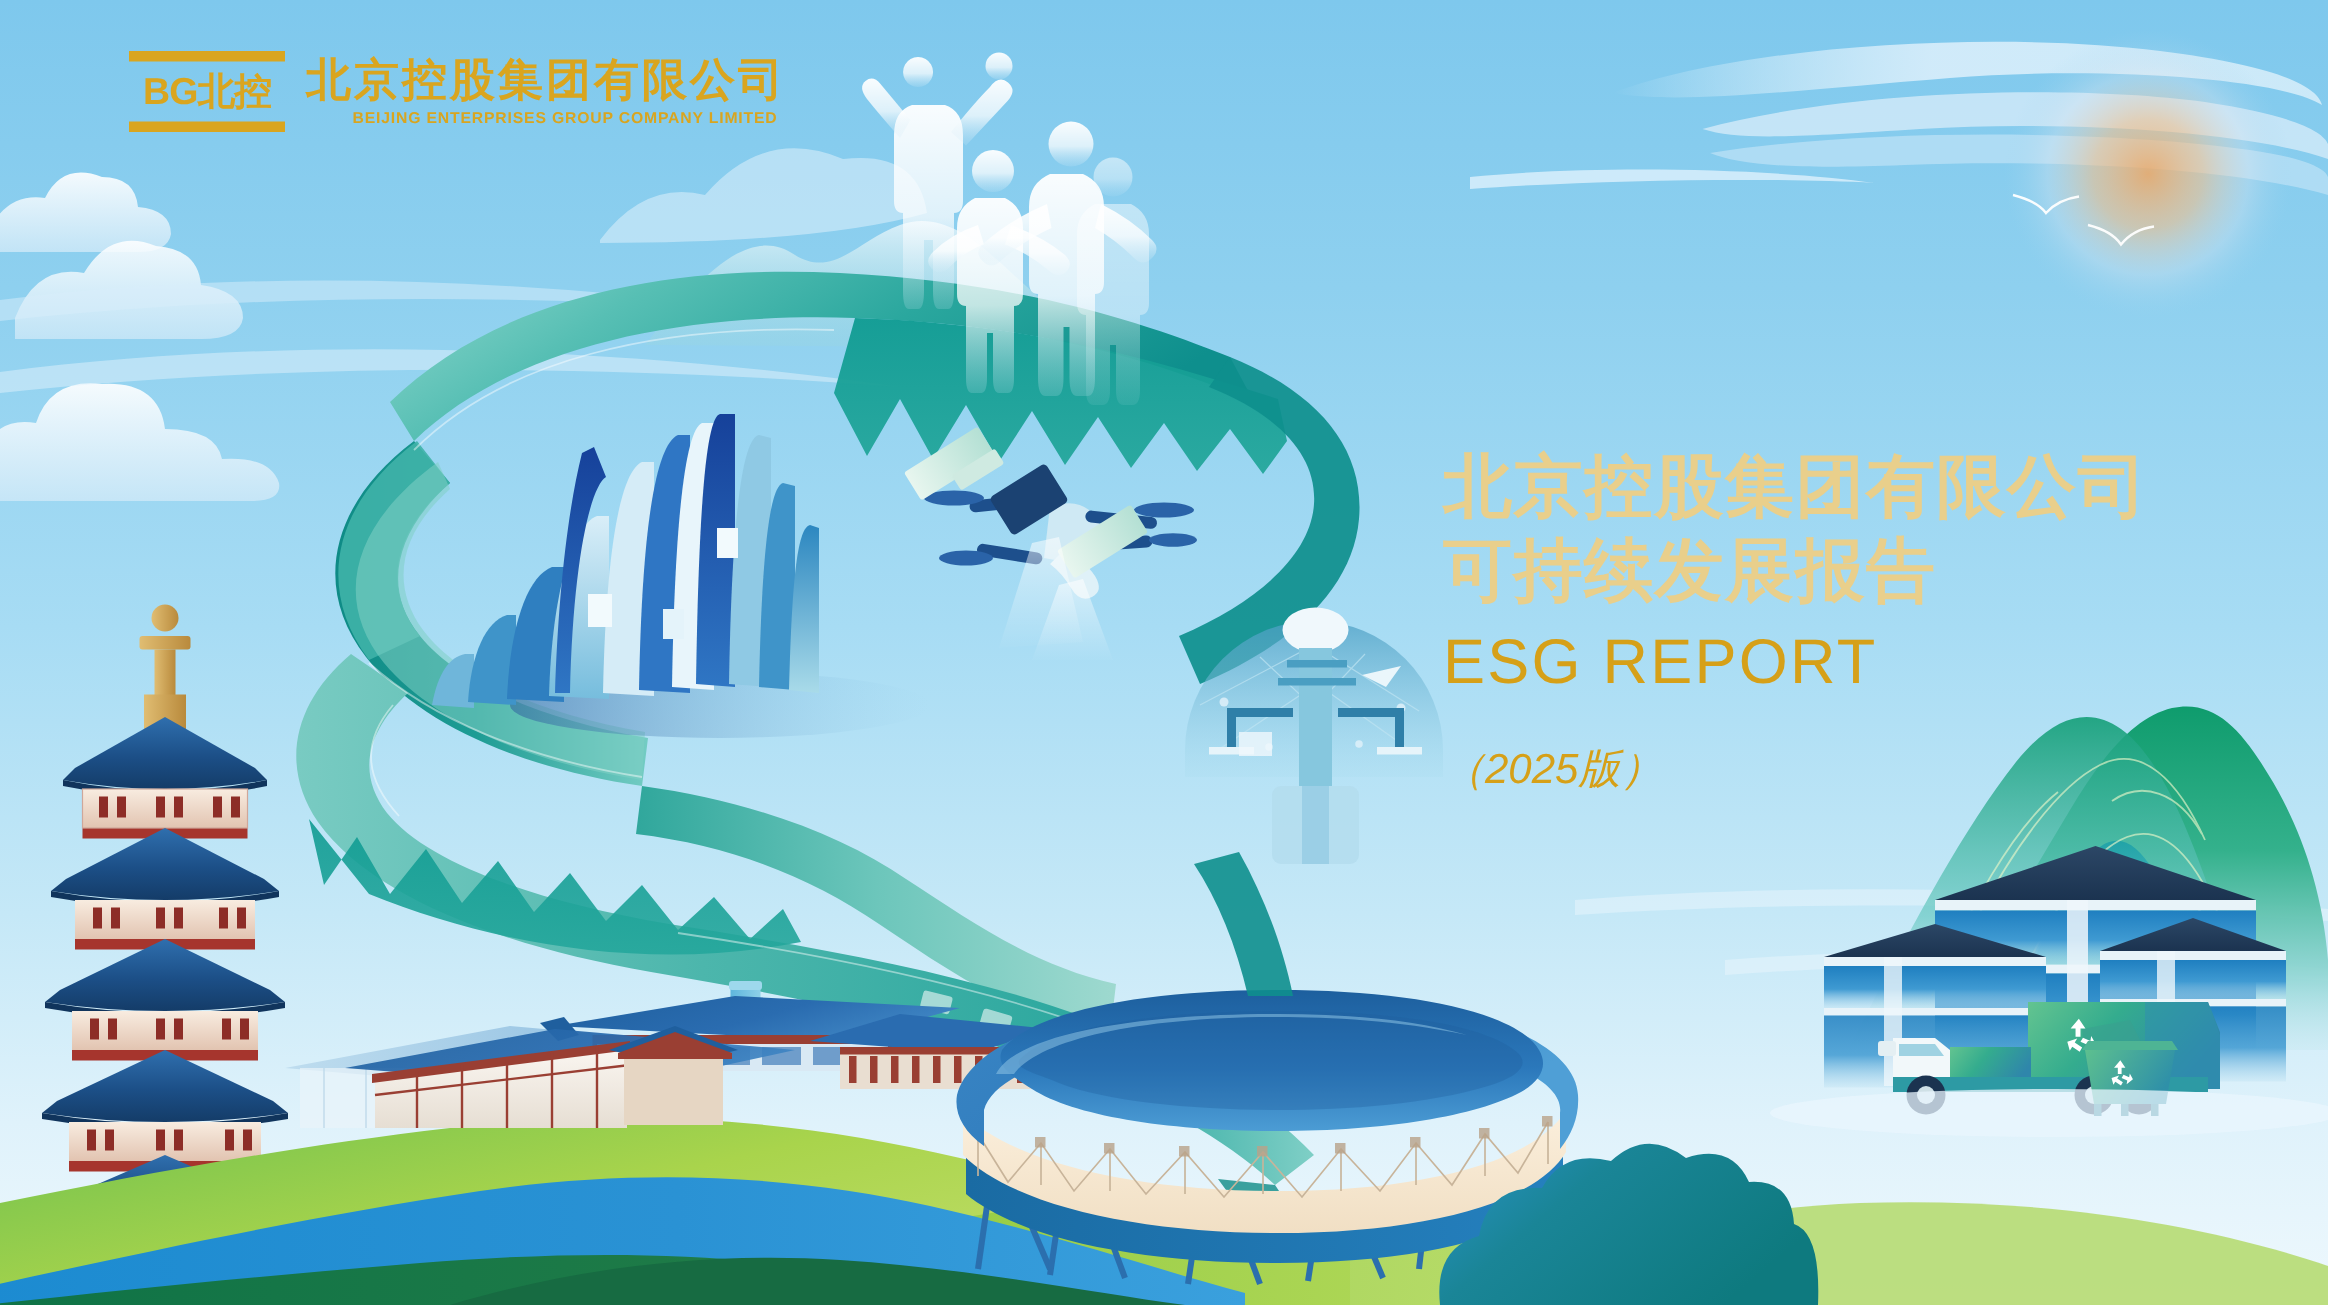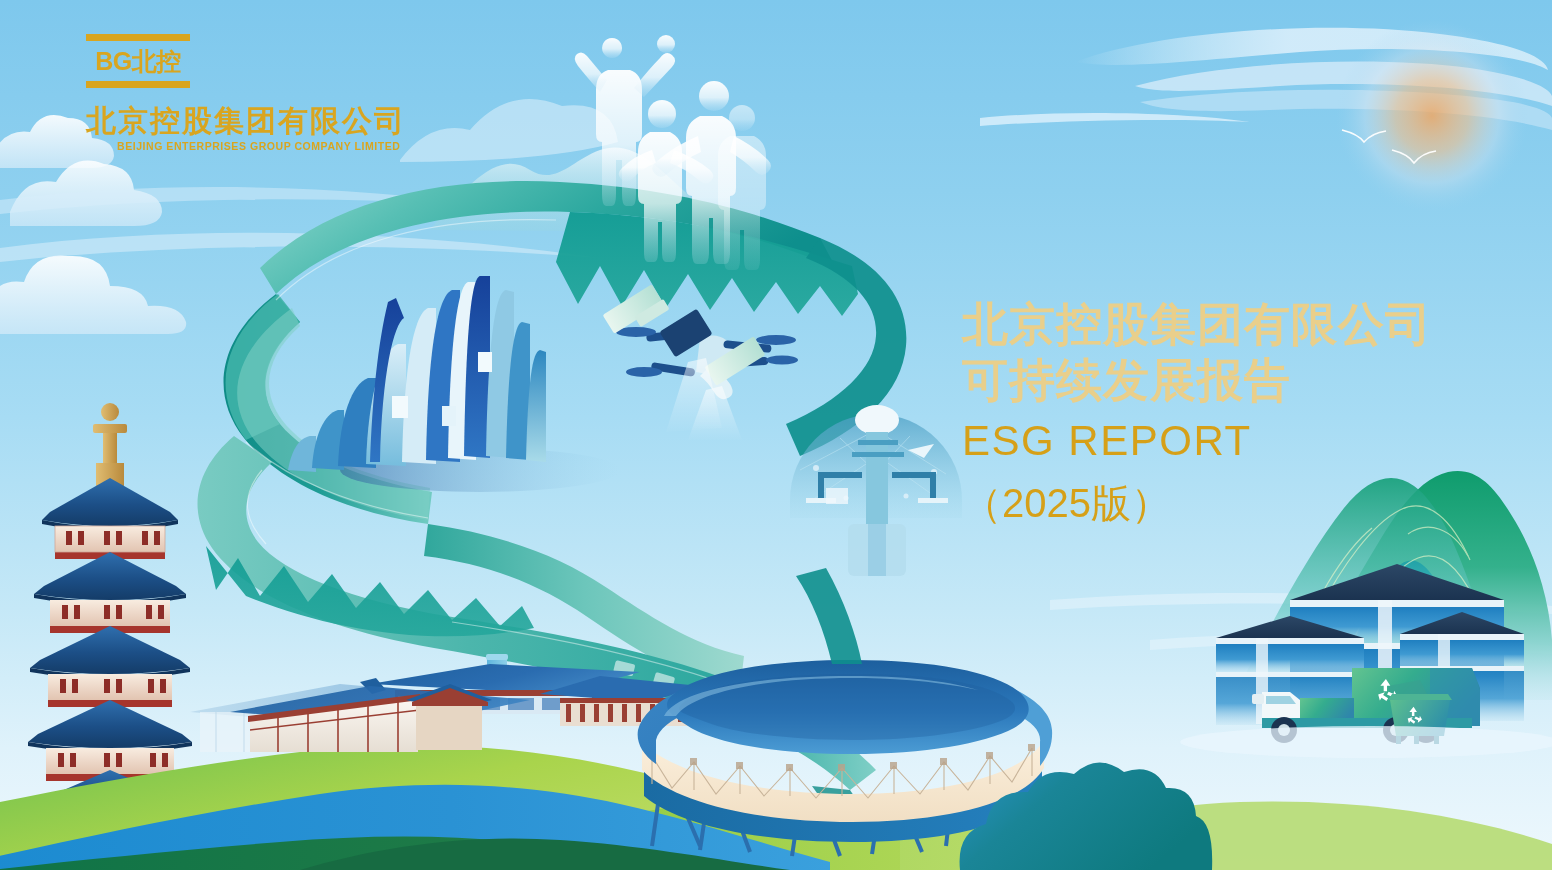--- a/index.html
+++ b/index.html
@@ -20,24 +20,23 @@
     left: 0; top: 0;
     width: 1552px;
     height: 870px;
   }
   
   #logo-block {
     position: absolute;
     left: 86px;
     top: 34px;
     display: flex;
-    align-items: flex-start;
+    align-items: center;
     gap: 14px;
     z-index: 40;
-    flex-direction: column;
   }
   #logo-mark {
     position: relative;
     width: 104px;
     height: 54px;
     display: flex;
     flex-direction: column;
     justify-content: space-between;
   }
   .logo-bar {
@@ -93,26 +92,27 @@
   }
   #title-esg {
     font-size: 42px;
     color: #d6a018;
     line-height: 54px;
     letter-spacing: 1.5px;
     margin-top: 6px;
     white-space: nowrap;
   }
   #title-edition {
-    font-size: 40px;
+    font-size: 28px;
     color: #d6a018;
     line-height: 54px;
     letter-spacing: 0px;
-    margin-top: 8px;
+    margin-top: 18px;
     white-space: nowrap;
+    font-style: italic;
   }
 </style>
 </head>
 <body>
 
 <div id="cover">
 
   <svg class="layer" viewBox="0 0 1552 870" preserveAspectRatio="none">
     <defs>
       <radialGradient id="sunGrad" cx="50%" cy="50%" r="50%">

